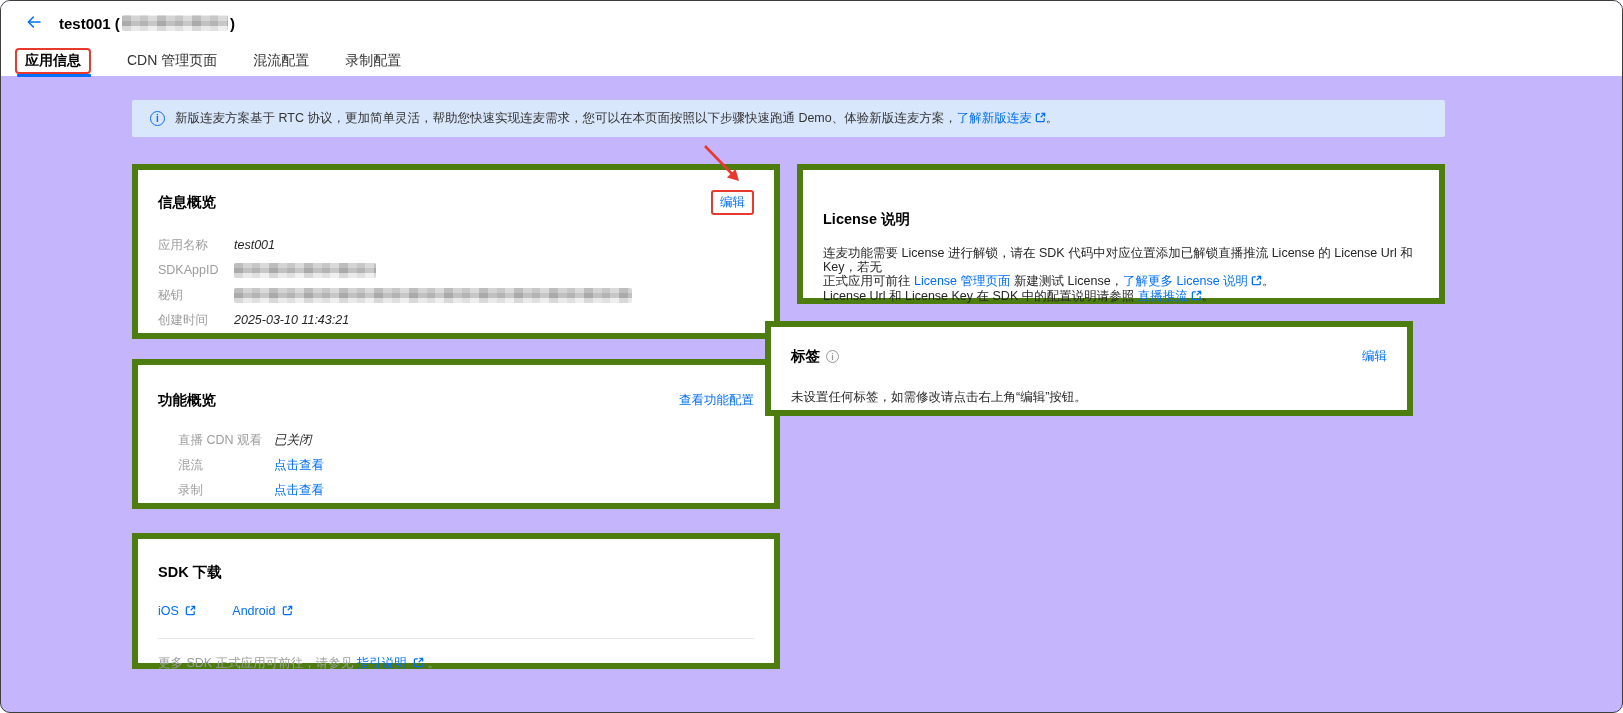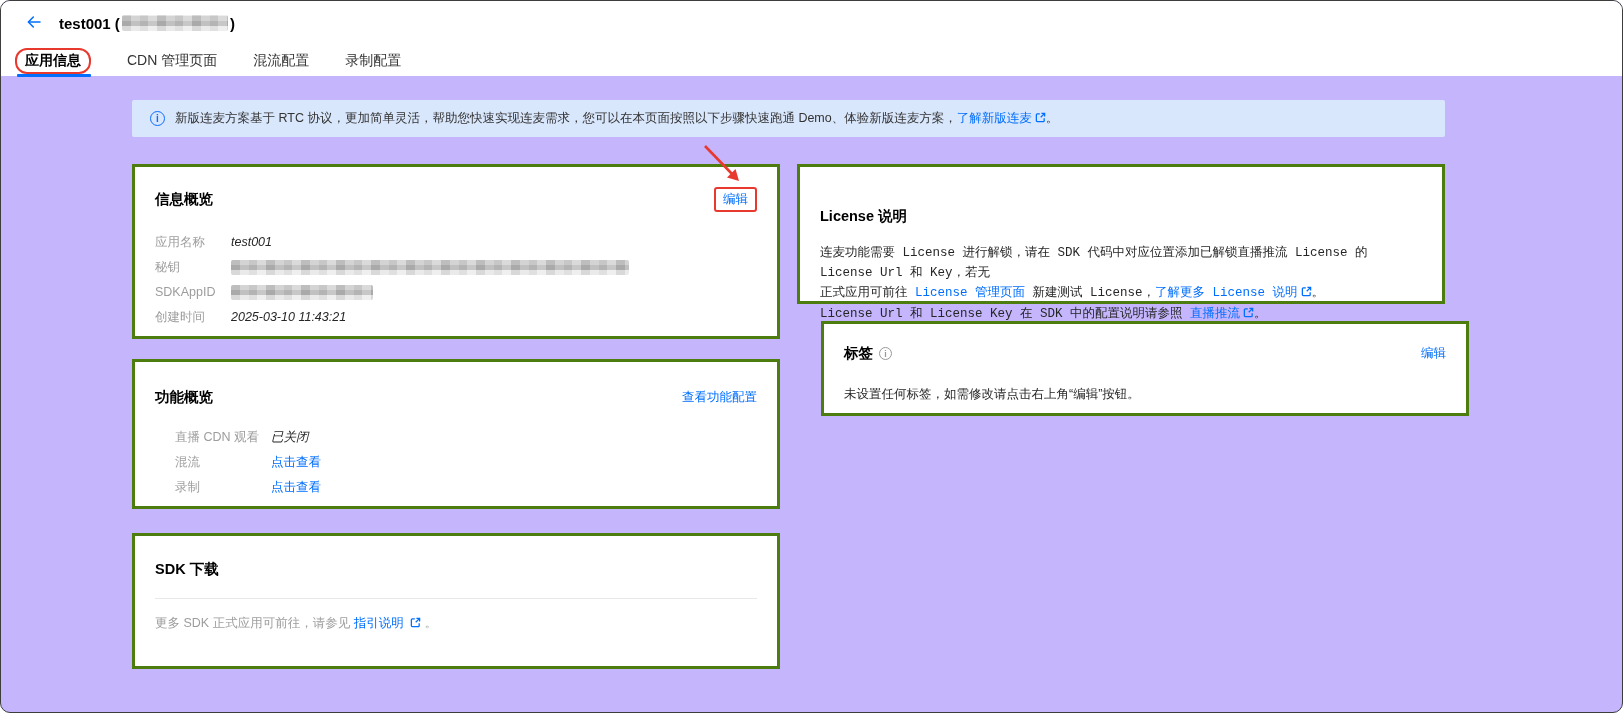--- a/index.html
+++ b/index.html
@@ -27,21 +27,21 @@
   .mosaic-title{ width:106px; height:16px; margin:0 2px; }
   
   .tabbar{
     position:absolute; top:44px; left:0; right:0; height:31px;
     background:#fff; display:flex; align-items:center; padding-left:14px;
     font-size:14px; color:#333;
   }
   .tab{ cursor:pointer; white-space:nowrap; }
   .tab + .tab{ margin-left:36px; }
   .tab-active-box{
-    border:2px solid #e8392e; border-radius:12px; padding:2px 8px;
+    border:2px solid #e8392e; border-radius:4px; padding:2px 8px;
     font-weight:bold; color:#000; position:relative;
   }
   .tab-underline{
     position:absolute; left:16px; top:73px; width:74px; height:3px;
     background:#006eff; border-radius:1px;
   }
   
   .banner{
     position:absolute; left:131px; top:99px; width:1313px; height:37px;
     background:#d9e7fc; border-radius:2px;
@@ -49,47 +49,47 @@
   }
   .info-icon-blue{
     flex:0 0 auto; width:15px; height:15px; border:1.5px solid #0a6cff; border-radius:50%;
     color:#0a6cff; font-size:10px; font-weight:bold; font-style:normal;
     display:flex; align-items:center; justify-content:center; margin-right:10px;
   }
   .link{ color:#006eff; cursor:pointer; text-decoration:none; }
   .ext-icon{ display:inline-block; vertical-align:-1px; margin-left:3px; }
   
   .card{
-    position:absolute; background:#fff; border:3px solid #4d7c0f;
+    position:absolute; background:#fff; border:6px solid #4d7c0f;
   }
   .card-pad{ padding:0 20px; }
   .card-head{ display:flex; justify-content:space-between; align-items:center; }
   .card-title{ font-size:14.5px; font-weight:bold; color:#000; display:flex; align-items:center; }
   #card-info    { left:131px; top:163px; width:648px; height:175px; }
   #card-features{ left:131px; top:358px; width:648px; height:150px; }
   #card-sdk     { left:131px; top:532px; width:648px; height:136px; }
   #card-license { left:796px; top:163px; width:648px; height:140px; }
-  #card-tags    { left:820px; top:320px; width:648px; height:95px;  }
+  #card-tags    { left:764px; top:320px; width:648px; height:95px;  }
   #card-info .card-head{ padding-top:20px; }
   #card-features .card-head{ padding-top:26px; }
   #card-license .card-title{ padding-top:40px; }
   #card-sdk .card-title{ padding-top:24px; }
   #card-tags .card-head{ padding-top:20px; }
   .kv-list{ margin-top:22px; }
   .kv{ display:flex; line-height:17px; margin-bottom:8px; }
   .kv .k{ color:#9d9d9d; flex:0 0 76px; }
   .kv-wide .k{ flex:0 0 96px;margin-left:20px; }
   .kv .v{ color:#262626;font-style:italic; }
   .status-closed{ color:#e54545; }
   .mosaic-appid{ width:142px; height:15px; margin-top:1px; }
   .mosaic-secret{ width:398px; height:15px; margin-top:1px; }
   .red-box{
     border:2px solid #e8392e; border-radius:3px; padding:2px 7px; display:inline-block;
   }
-  .para{ margin-top:17px; line-height:20px; color:#262626;font-family:Liberation Mono, monospace; }
+  .para{ margin-top:17px; line-height:14px; color:#262626; }
   .tags-text{ margin-top:23px; color:#262626; }
   .info-icon-gray{
     display:inline-flex; width:13px; height:13px; border:1px solid #999; border-radius:50%;
     color:#999; font-size:9px; font-weight:bold; font-style:normal;
     align-items:center; justify-content:center; margin-left:6px;
   }
   .sdk-links{ margin-top:22px; display:flex; align-items:center; }
   .sdk-links .link + .link{ margin-left:36px; }
   .sdk-divider{ border-top:1px solid #e8e8e8; margin-top:19px; }
   .sdk-footer{ margin-top:16px; color:#9d9d9d; }
@@ -157,26 +157,26 @@
       <span class="red-box">
         <a class="link">编辑</a>
       </span>
     </div>
     <div class="kv-list">
       <div class="kv">
         <span class="k">应用名称</span>
         <span class="v">test001</span>
       </div>
       <div class="kv">
+        <span class="k">SDKAppID</span>
+        <span class="mosaic mosaic-appid"></span>
+      </div>
+      <div class="kv">
         <span class="k">秘钥</span>
         <span class="mosaic mosaic-secret"></span>
-      </div>
-      <div class="kv">
-        <span class="k">SDKAppID</span>
-        <span class="mosaic mosaic-appid"></span>
       </div>
       <div class="kv">
         <span class="k">创建时间</span>
         <span class="v">2025-03-10 11:43:21</span>
       </div>
     </div>
   </div>
 
   <div class="card card-pad" id="card-features">
     <div class="card-head">
@@ -194,20 +194,42 @@
       </div>
       <div class="kv kv-wide">
         <span class="k">录制</span>
         <a class="link">点击查看</a>
       </div>
     </div>
   </div>
 
   <div class="card card-pad" id="card-sdk">
     <div class="card-title">SDK 下载</div>
+    <div class="sdk-links">
+      <a class="link">
+        <span>iOS</span>
+        <span class="ext-icon">
+          <svg width="11" height="11" viewBox="0 0 24 24" fill="none">
+            <path d="M20 13.5V19a2 2 0 0 1-2 2H5a2 2 0 0 1-2-2V6a2 2 0 0 1 2-2h5.5" stroke="#006eff" stroke-width="2.8"></path>
+            <path d="M14 3h7v7" stroke="#006eff" stroke-width="2.8"></path>
+            <path d="M21 3l-8.5 8.5" stroke="#006eff" stroke-width="2.8"></path>
+          </svg>
+        </span>
+      </a>
+      <a class="link">
+        <span>Android</span>
+        <span class="ext-icon">
+          <svg width="11" height="11" viewBox="0 0 24 24" fill="none">
+            <path d="M20 13.5V19a2 2 0 0 1-2 2H5a2 2 0 0 1-2-2V6a2 2 0 0 1 2-2h5.5" stroke="#006eff" stroke-width="2.8"></path>
+            <path d="M14 3h7v7" stroke="#006eff" stroke-width="2.8"></path>
+            <path d="M21 3l-8.5 8.5" stroke="#006eff" stroke-width="2.8"></path>
+          </svg>
+        </span>
+      </a>
+    </div>
     <div class="sdk-divider"></div>
     <div class="sdk-footer">
       <span>更多 SDK 正式应用可前往，请参见 </span>
       <a class="link">指引说明</a>
       <span class="ext-icon">
         <svg width="11" height="11" viewBox="0 0 24 24" fill="none">
           <path d="M20 13.5V19a2 2 0 0 1-2 2H5a2 2 0 0 1-2-2V6a2 2 0 0 1 2-2h5.5" stroke="#006eff" stroke-width="2.8"></path>
           <path d="M14 3h7v7" stroke="#006eff" stroke-width="2.8"></path>
           <path d="M21 3l-8.5 8.5" stroke="#006eff" stroke-width="2.8"></path>
         </svg>

